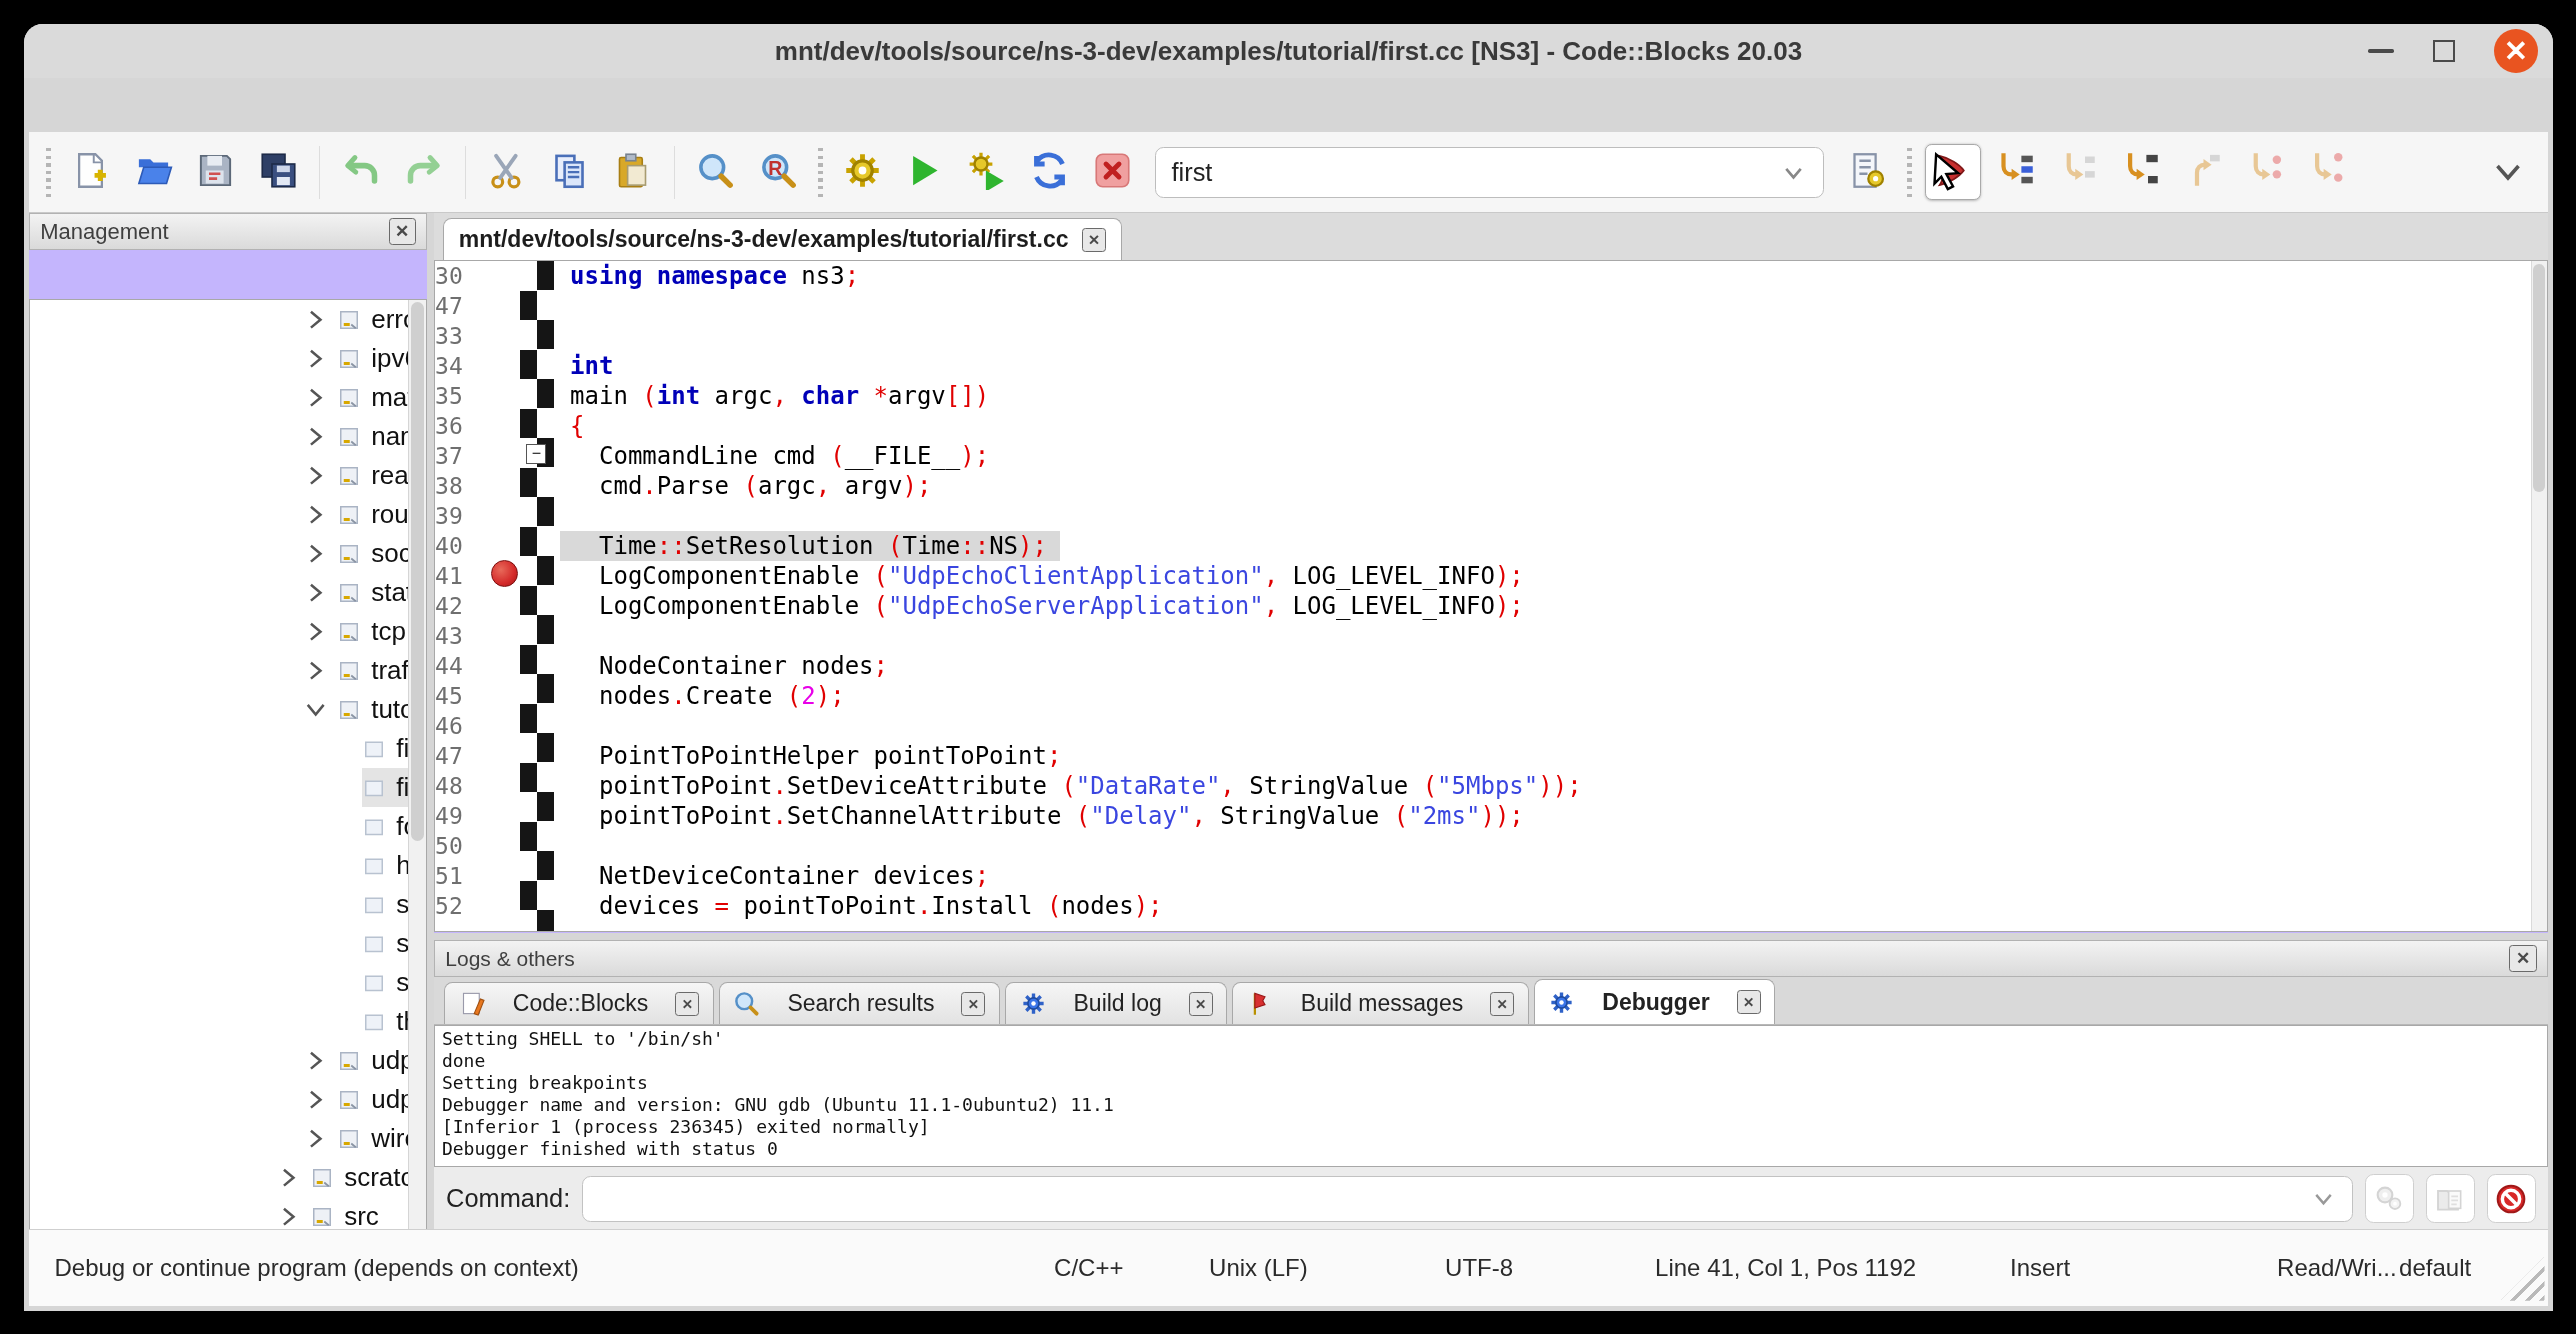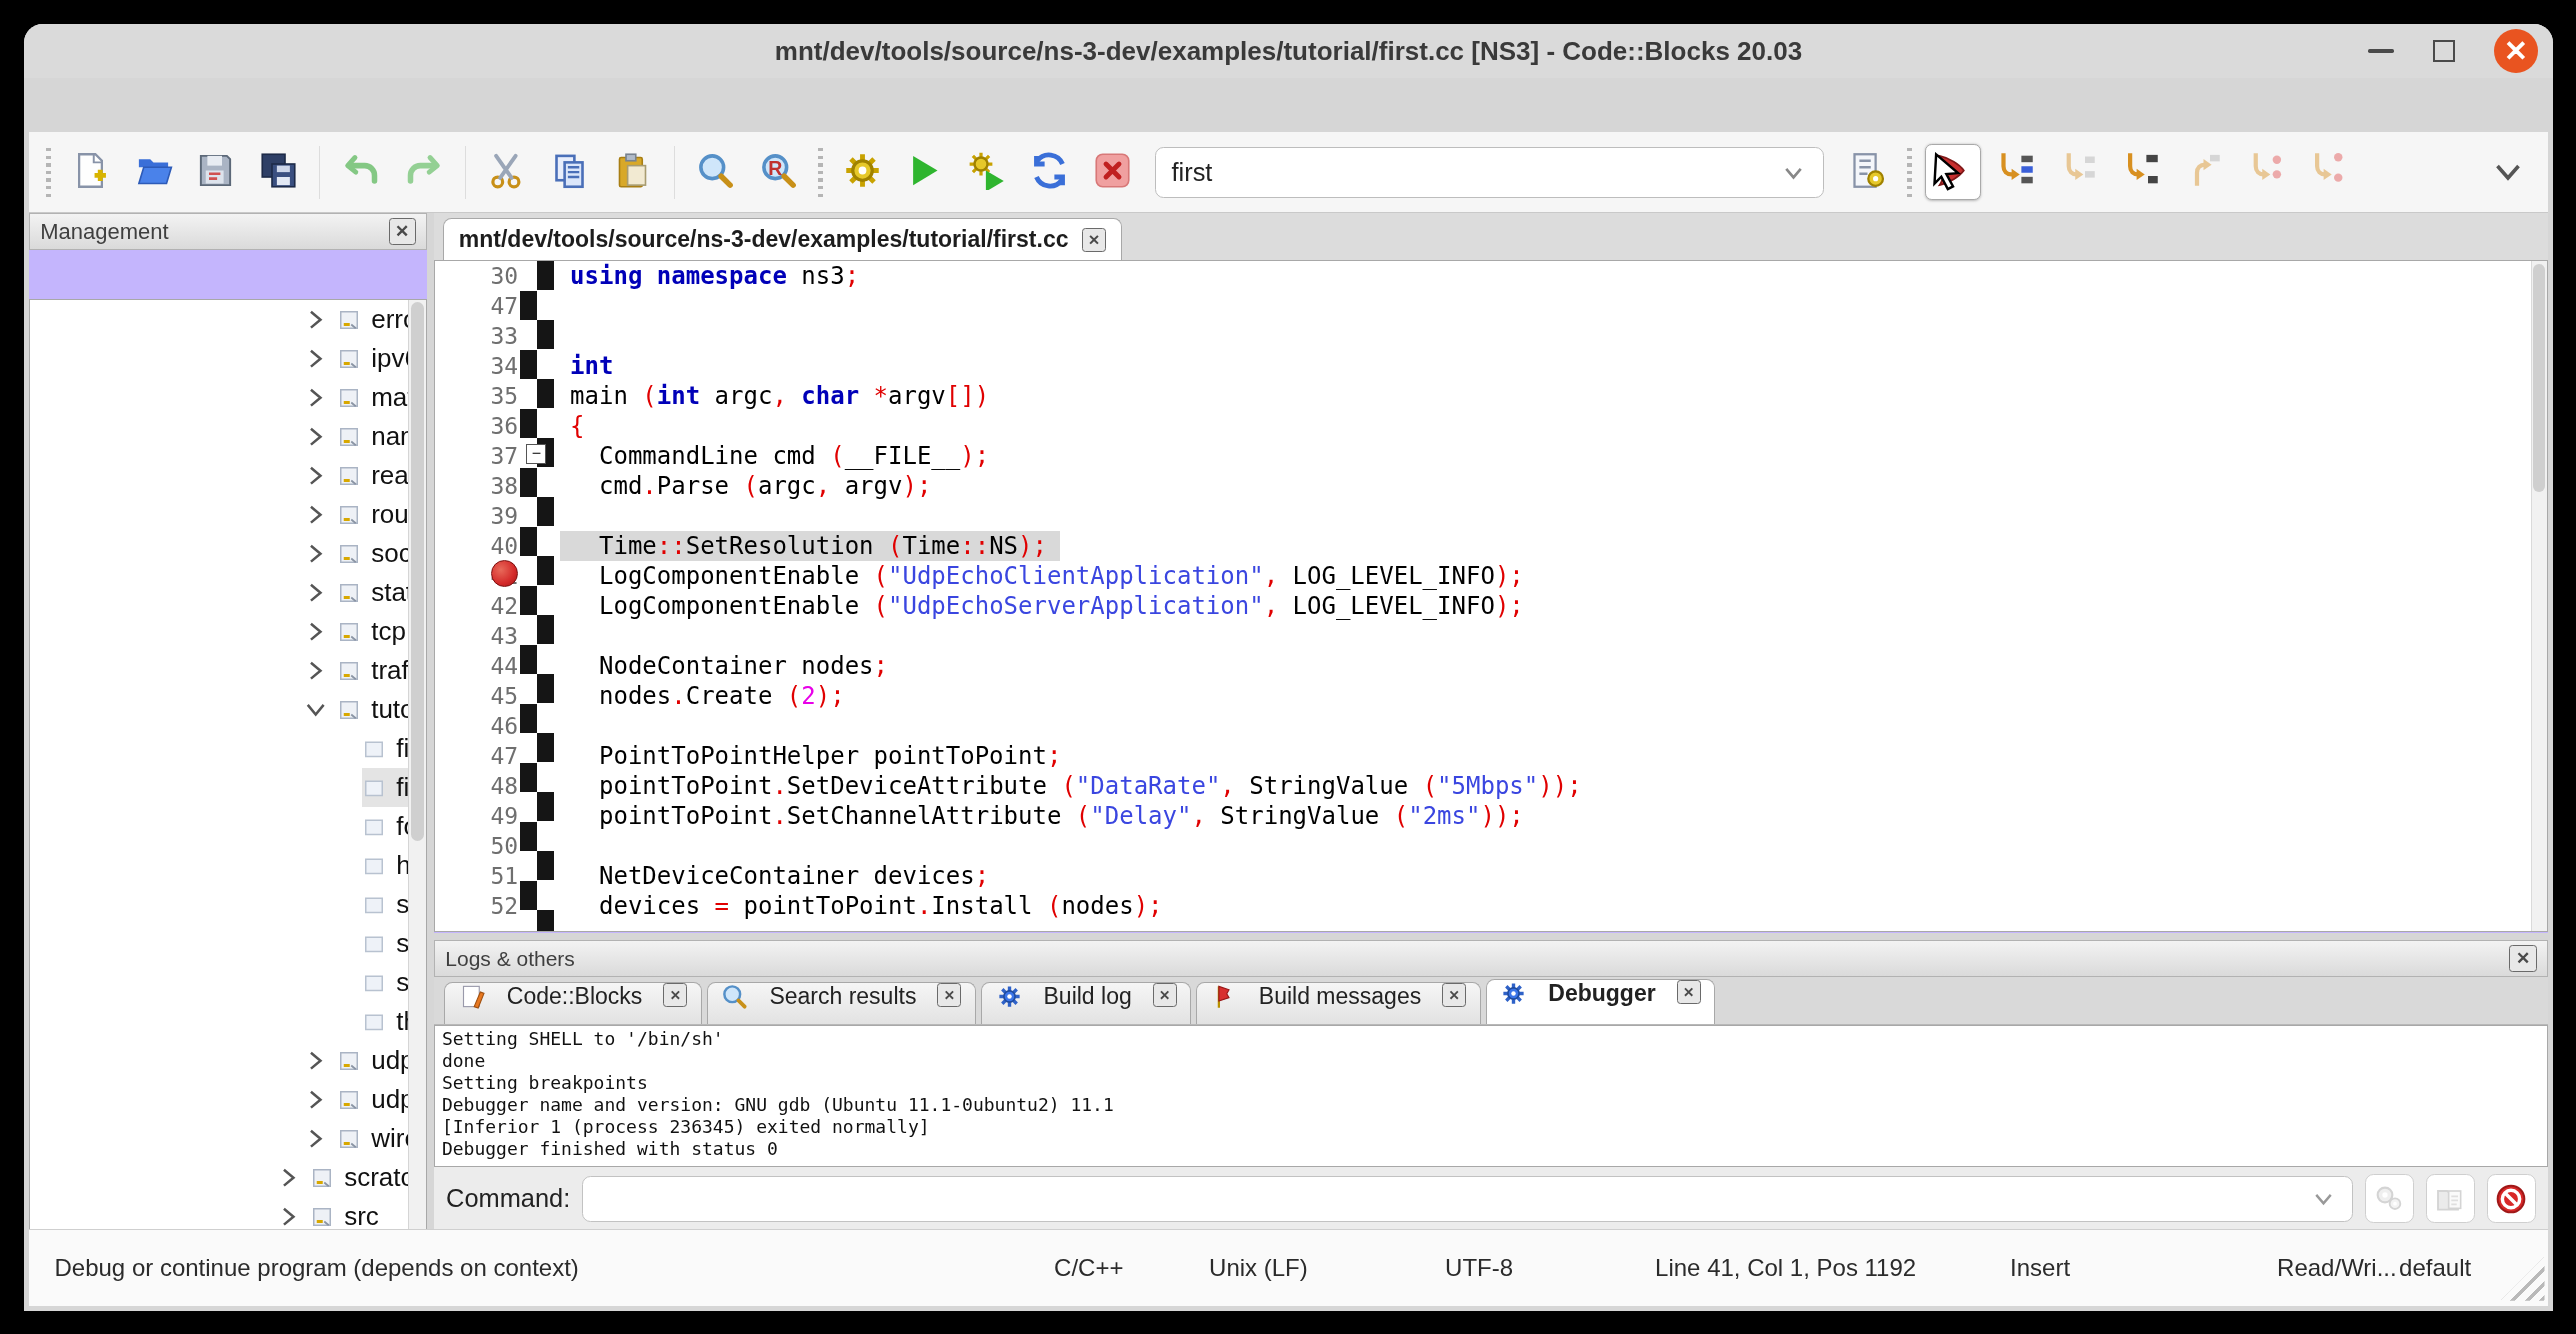--- a/index.html
+++ b/index.html
@@ -72,39 +72,39 @@
   .edtab .xbox{width:22px;height:22px;font-size:14.4px;}
   .editor{position:absolute;left:0;right:0;top:47px;height:672px;background:#fff;border:0.8px solid #a8a8a8;
           box-sizing:border-box;overflow:hidden;font-family:"DejaVu Sans Mono",monospace;}
   .gutter-bp{position:absolute;left:56px;width:25.4px;height:25.4px;border-radius:50%;
              background:radial-gradient(circle at 35% 35%,#e86a5a,#d42a2a 60%,#a01414);border:0.8px solid #7c0e0e;}
   .marginstrip{position:absolute;left:85px;top:0;bottom:0;width:34px;
                background:repeating-conic-gradient(#151515 0% 25%,#ffffff 0% 50%);background-size:34px 59px;}
   .foldbox{position:absolute;left:91px;width:20.3px;height:20.3px;background:#fff;border:1.7px solid #555;
            box-sizing:border-box;color:#333;font-size:15.2px;line-height:16px;text-align:center;z-index:3;}
   .codeline{position:relative;height:30px;line-height:30px;font-size:24px;white-space:pre;}
-  .lnum{position:absolute;left:8px;top:0;width:75px;text-align:right;color:#6f6f6f;font-size:23px;}
+  .lnum{position:absolute;left:0;top:0;width:75px;text-align:left;color:#6f6f6f;font-size:23px;}
   .ltext{position:absolute;left:135px;top:0;}
   .ltext.hl{background:#d9d9d9;padding-right:13.5px;margin-left:-10.2px;padding-left:10.2px;}
   .tok-k{color:#0000b8;font-weight:bold;}
   .tok-s{color:#3a46e0;}
   .tok-o{color:#e00000;}
   .tok-n{color:#e800e8;}
   .tok-p{color:#000;}
   .ed-sb{position:absolute;right:0;top:0;bottom:0;width:15.2px;background:#f1f1f1;border-left:0.8px solid #dadada;}
   .ed-sb .thumb{position:absolute;left:1.7px;right:1.7px;top:3.4px;height:34%;background:#cfcfcf;border-radius:6.8px;}
   .hsplit{position:absolute;left:0;right:0;top:720px;height:6.8px;background:#d6d6d6;}
   
   .logs{position:absolute;left:0;right:0;top:727px;bottom:0;}
   .logs-cap{position:absolute;left:0;right:0;top:0;height:37px;background:linear-gradient(#f3f3f3,#dadada);
             border:0.8px solid #b2b2b2;box-sizing:border-box;display:flex;align-items:center;padding:0 10.2px;}
   .logs-cap .cap-t{font-size:21px;color:#3f3f3f;flex:1;}
   .logs-tabs{position:absolute;left:0;right:0;top:37px;height:47px;background:#d9d9d9;
              border-bottom:0.8px solid #b8b8b8;display:flex;align-items:flex-end;padding-left:10.2px;gap:5.1px;}
-  .ltab{height:41px;display:flex;gap:21px;padding:0 13.5px;
+  .ltab{height:41px;display:flex;align-items:center;gap:27px;padding:0 13.5px;
         background:linear-gradient(#f6f6f6,#e2e2e2);border:0.8px solid #a8a8a8;border-bottom:none;
         border-radius:8.5px 8.5px 0 0;}
   .ltab.active{background:#fff;height:44px;}
   .ltab .ic{width:27px;height:27px;}
   .ltab .ic svg{width:27px;height:27px;}
   .ltab .tl{font-size:23px;color:#222;}
   .ltab.active .tl{font-weight:bold;}
   .ltab .xbox{width:22px;height:22px;font-size:13.5px;}
   .log-body{position:absolute;left:0;right:0;top:85px;height:142px;background:#fff;border:0.8px solid #a8a8a8;
             box-sizing:border-box;overflow:hidden;font-family:"DejaVu Sans Mono",monospace;font-size:18px;

